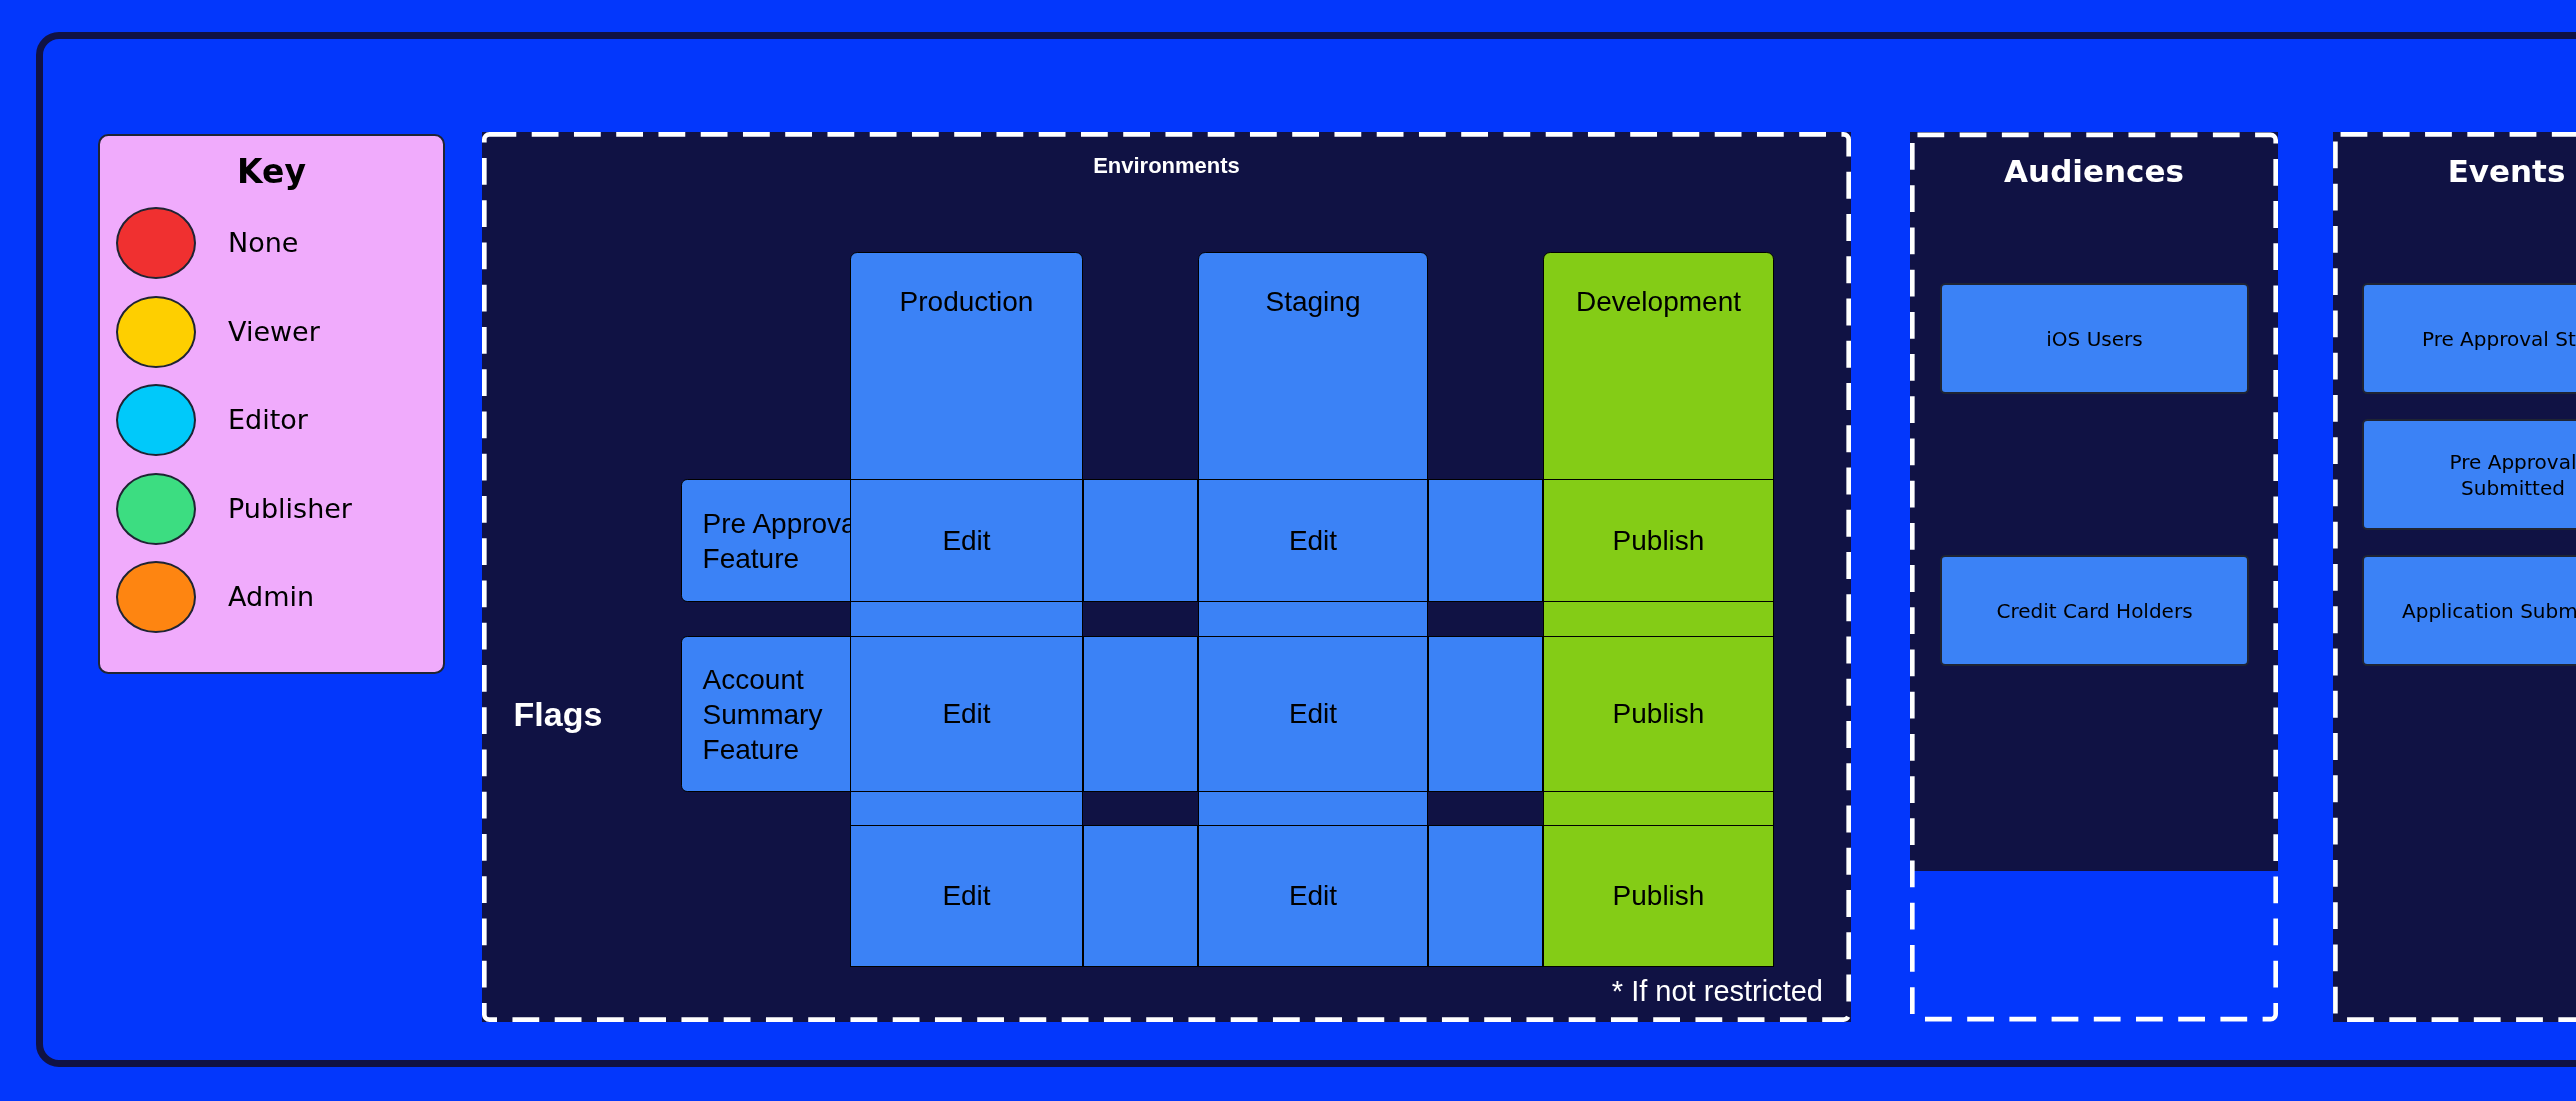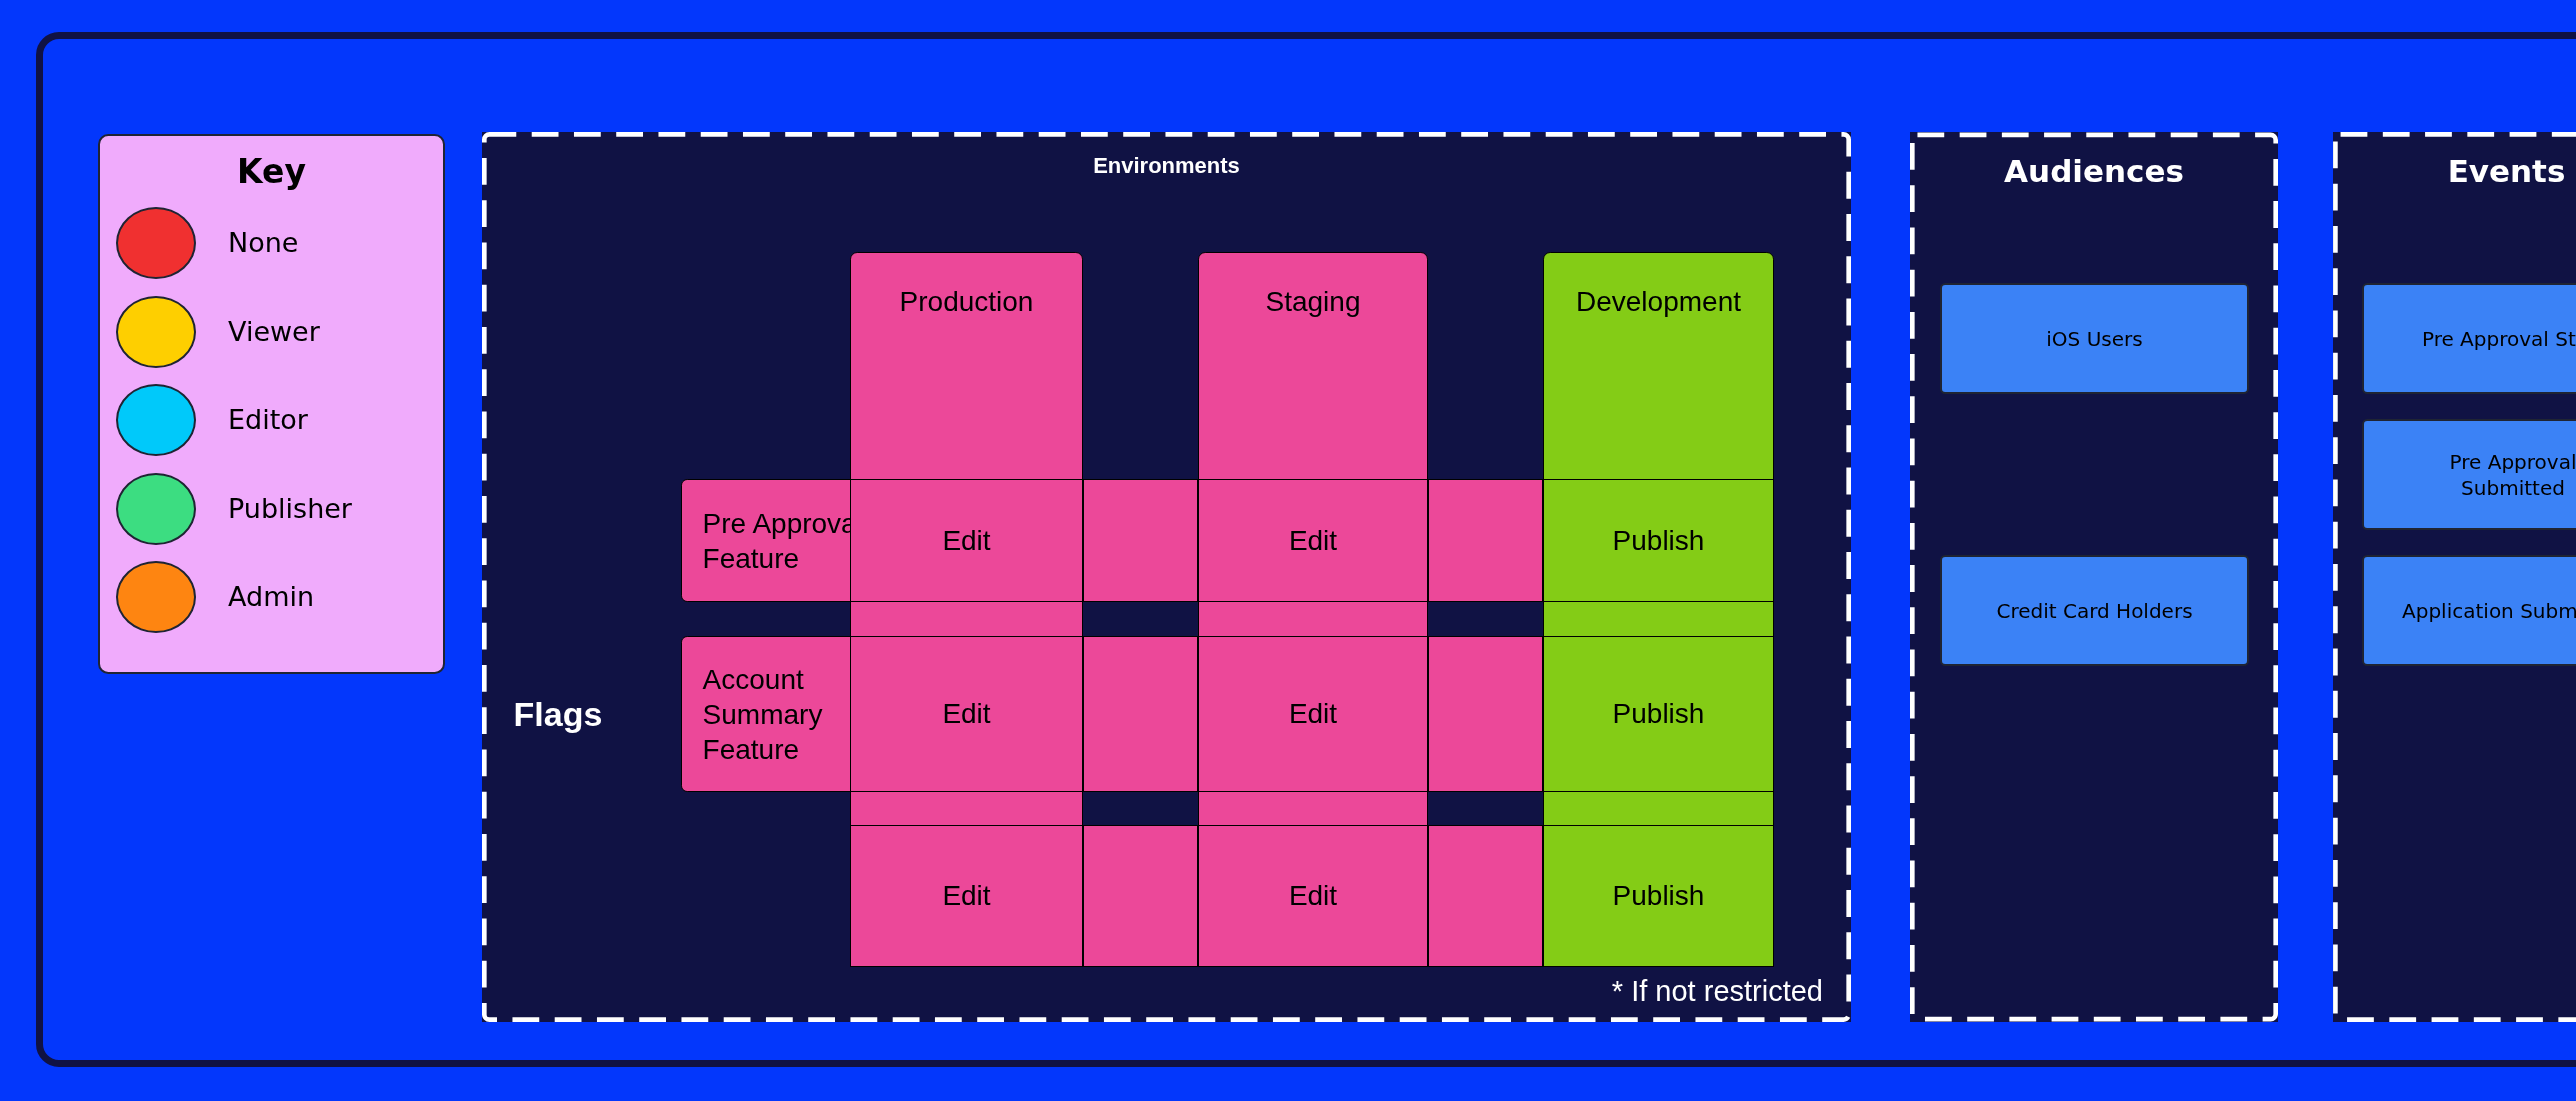--- a/index.html
+++ b/index.html
@@ -15,32 +15,32 @@
              border:2.1px solid #1f2433;border-radius:10.3px;}
   .key-title{left:0;top:15.5px;width:100%;text-align:center;font-family:"DejaVu Sans",sans-serif;
              font-weight:bold;font-size:33px;color:#000;}
   .key-ellipse{left:16px;width:80px;height:72px;border:2.6px solid #1f2433;border-radius:50%;}
   .key-label{left:128px;width:196px;height:36px;line-height:36px;font-family:"DejaVu Sans",sans-serif;
              font-size:27px;color:#000;}
 
   
   .panel{background:#101244;}
   #env-panel{left:482px;top:132px;width:1369px;height:890px;}
-  #aud-panel{left:1910px;top:132px;width:368px;height:890px;}
+  #aud-panel{left:1910px;top:132px;width:368px;height:739px;}
   #evt-panel{left:2333px;top:132px;width:347px;height:890px;}
   .dash-svg{position:absolute;left:0;top:0;pointer-events:none;}
   .panel-title{left:0;top:20.6px;width:100%;text-align:center;color:#ffffff;font-weight:bold;
                font-family:"DejaVu Sans",sans-serif;font-size:31px;}
   .env-title{font-family:"Liberation Sans",sans-serif;font-size:22px;}
 
   
   .col-strip{top:120px;height:715px;border:1.5px solid #000;border-radius:7.2px 7.2px 0 0;}
   .col-strip .col-head{position:absolute;left:0;top:33px;width:100%;text-align:center;
                        font-size:28px;color:#000;}
-  .cyan{background:#ec4899;}
+  .cyan{background:#3b82f6;}
   .green{background:#84cc16;}
   .cell{border:1.5px solid #000;display:flex;align-items:center;justify-content:center;
         font-size:28px;color:#000;text-align:center;}
   .row-label{justify-content:flex-start;text-align:left;padding:0 18.5px 0 20.6px;
              border-radius:6.2px 0 0 6.2px;line-height:1.25;margin-left:44px;}
   .flags-label{left:0;top:563px;width:152px;text-align:center;color:#fff;
                font-weight:bold;font-size:34px;}
   .footnote{right:28px;top:843px;color:#fff;font-size:29px;white-space:nowrap;}
 
   

